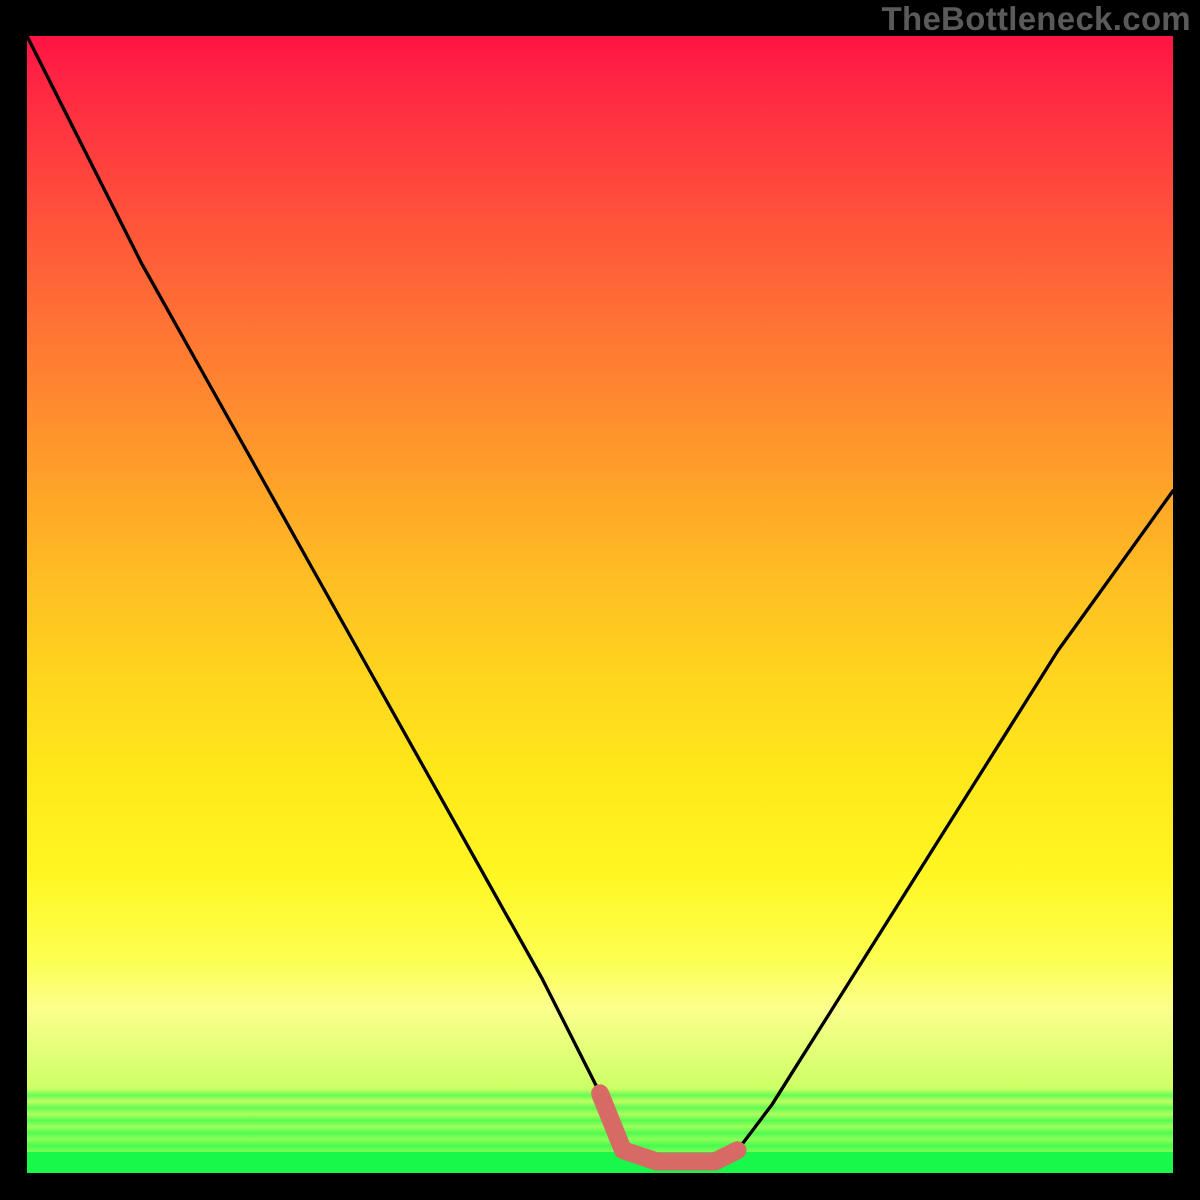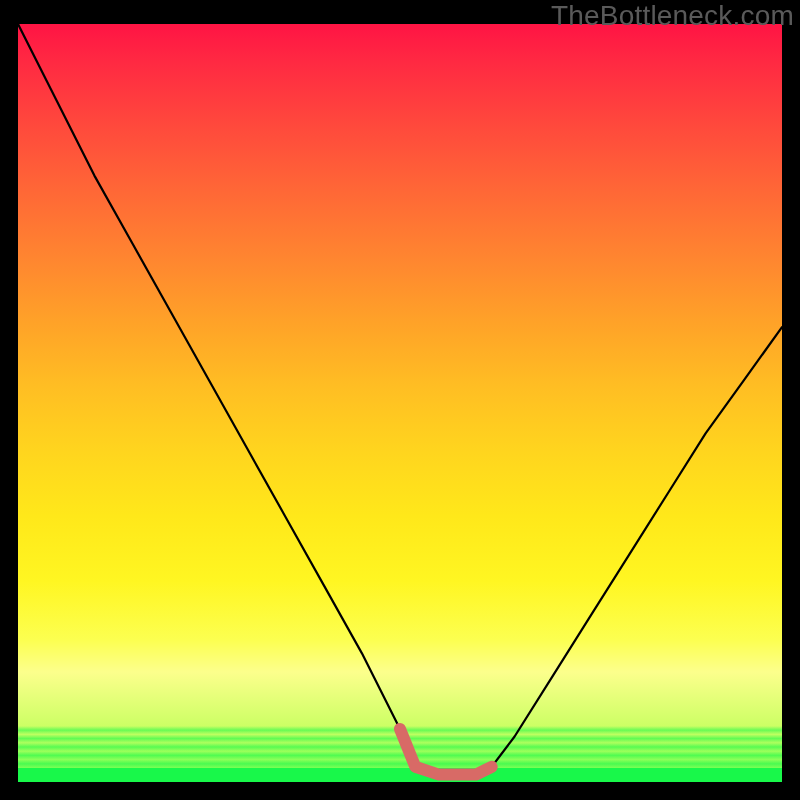--- a/index.html
+++ b/index.html
@@ -59,22 +59,22 @@
         #fff622 86%,
         #fcff50 95%,
         #fcff8c 100%
       ) 0 0 / 100% 648px no-repeat;
   }
   .watermark {
     position: absolute;
     top: 0px;
     right: 6px;
     color: #5a5a5a;
-    font-size: 28px;
-    font-weight: 400;
+    font-size: 22px;
+    font-weight: 700;
     letter-spacing: 0.2px;
     z-index: 5;
   }
   svg.curve {
     position: absolute;
     left: 0;
     top: 0;
     width: 100%;
     height: 100%;
     z-index: 3;

